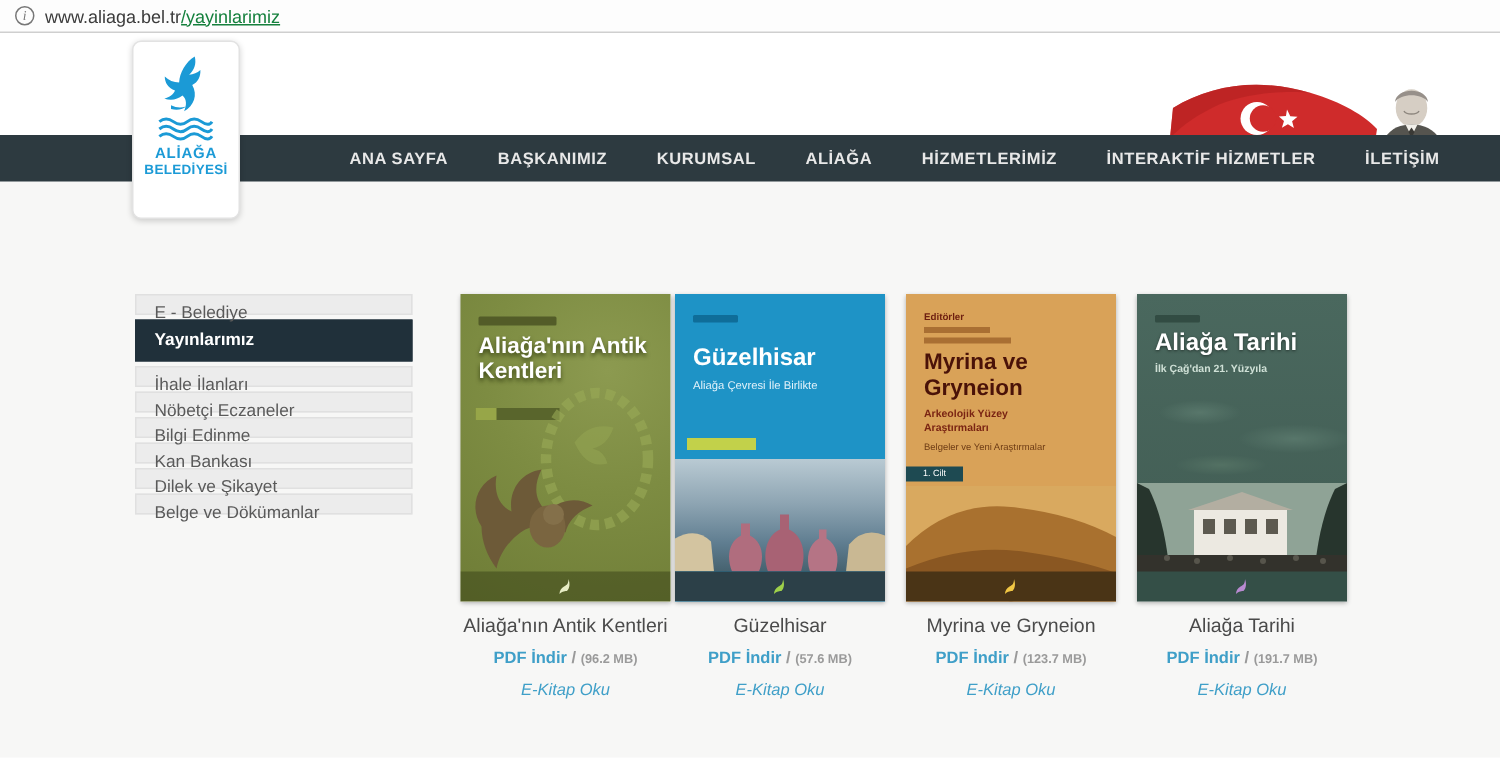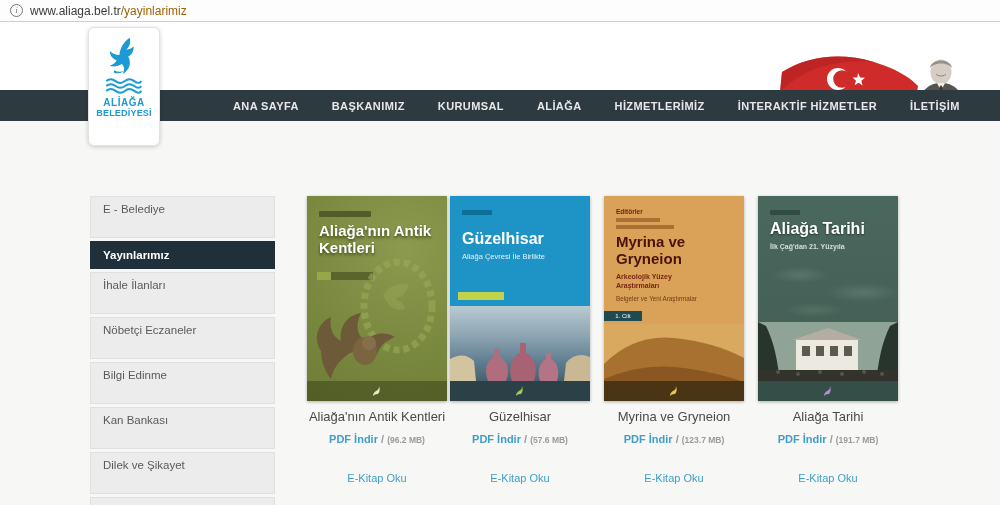--- a/index.html
+++ b/index.html
@@ -3,21 +3,21 @@
 <meta charset="utf-8">
 <style>
   * { margin:0; padding:0; box-sizing:border-box; }
   body { font-family:"Liberation Sans", sans-serif; background:#fff; }
   .page { position:relative; width:1000px; height:505px; overflow:hidden; background:#f7f7f6; }
 
   
   .addressbar { position:absolute; top:0; left:0; width:1000px; height:22px; background:#fdfdfd; border-bottom:1px solid #cfcfcf; display:flex; align-items:center; padding-left:10px; }
   .info-icon { width:13px; height:13px; border:1.3px solid #777; border-radius:50%; color:#777; font-size:9px; line-height:11px; text-align:center; font-style:italic; font-family:"Liberation Serif",serif; margin-right:7px; flex:0 0 auto; }
   .url { font-size:12px; color:#3c3c3c; }
-  .url .path { color:#a16207; }
+  .url .path { color:#15803d;text-decoration:underline; }
 
   
   .header { position:absolute; top:22px; left:0; width:1000px; height:68px; background:#ffffff; }
   .flagart { position:absolute; top:28px; left:778px; width:218px; height:64px; }
 
   
   .navbar { position:absolute; top:90px; left:0; width:1000px; height:31px; background:#2d3a40; display:flex; align-items:center; padding-left:233px; z-index:2; }
   .nav-item { color:#e8e8e8; font-size:11px; font-weight:bold; letter-spacing:.4px; margin-right:33px; white-space:nowrap; cursor:pointer; }
 
   
@@ -27,32 +27,32 @@
   .logo-t1 { font-size:10px; font-weight:bold; color:#1b9ad6; letter-spacing:.5px; margin-top:3px; }
   .logo-t2 { font-size:9px; font-weight:bold; color:#1b9ad6; letter-spacing:.2px; }
 
   
   .breadcrumb { position:absolute; top:163px; left:100px; font-size:11.5px; color:#8a8a8a; letter-spacing:.3px; }
   .breadcrumb .sep { color:#bbb; margin:0 7px; }
   .breadcrumb .crumb-link { cursor:pointer; }
 
   
   .sidebar { position:absolute; top:196px; left:90px; width:185px; }
-  .side-item { background:#ececec; border:1px solid #e0e0e0; height:42px; line-height:24px; padding-left:12px; font-size:11.5px; color:#5a5a5a; margin-bottom:3px; cursor:pointer; }
+  .side-item { background:#ececec; border:1px solid #e0e0e0; height:14px; line-height:24px; padding-left:12px; font-size:11.5px; color:#5a5a5a; margin-bottom:3px; cursor:pointer; }
   .side-item.active { background:#20303a; border-color:#20303a; color:#fff; height:28px; line-height:26px; font-weight:bold; }
 
   
   .book { position:absolute; top:196px; width:140px; text-align:center; }
   .b1 { left:307px; } .b2 { left:450px; } .b3 { left:604px; } .b4 { left:758px; }
   .cover { position:relative; width:140px; height:205px; box-shadow:0 1px 3px rgba(0,0,0,.3); overflow:hidden; cursor:pointer; text-align:left; }
   .book-title { font-size:13px; color:#4a4a4a; margin-top:8px; line-height:1.25; }
   .linkline { margin-top:8px; font-size:11px; color:#9a9a9a;font-weight:bold; }
   .bluelink { color:#3f9fc8; cursor:pointer; }
   .sizetxt { font-size:8.5px; color:#9a9a9a; }
-  .ebookline { margin-top:27px; font-size:11px; }
+  .ebookline { margin-top:9px; font-size:11px;font-style:italic; }
 
   
   .authorbar { position:absolute; height:6px; border-radius:1px; }
   .pub-band { position:absolute; bottom:0; left:0; width:100%; height:20px; display:flex; align-items:center; justify-content:center; }
   .pub-bird { width:10px; height:11px; }
 
   
   .c1 { background:radial-gradient(circle at 70% 25%, #8c9a50 0%, #7d8c42 45%, #6e7c36 100%); }
   .c1 .authorbar { top:15px; left:12px; width:52px; background:#535c28; }
   .c1 .cov-title { position:absolute; top:27px; left:12px; width:120px; color:#fff; font-weight:bold; font-size:15px; line-height:1.12; text-shadow:0 2px 3px rgba(40,50,10,.75); }

